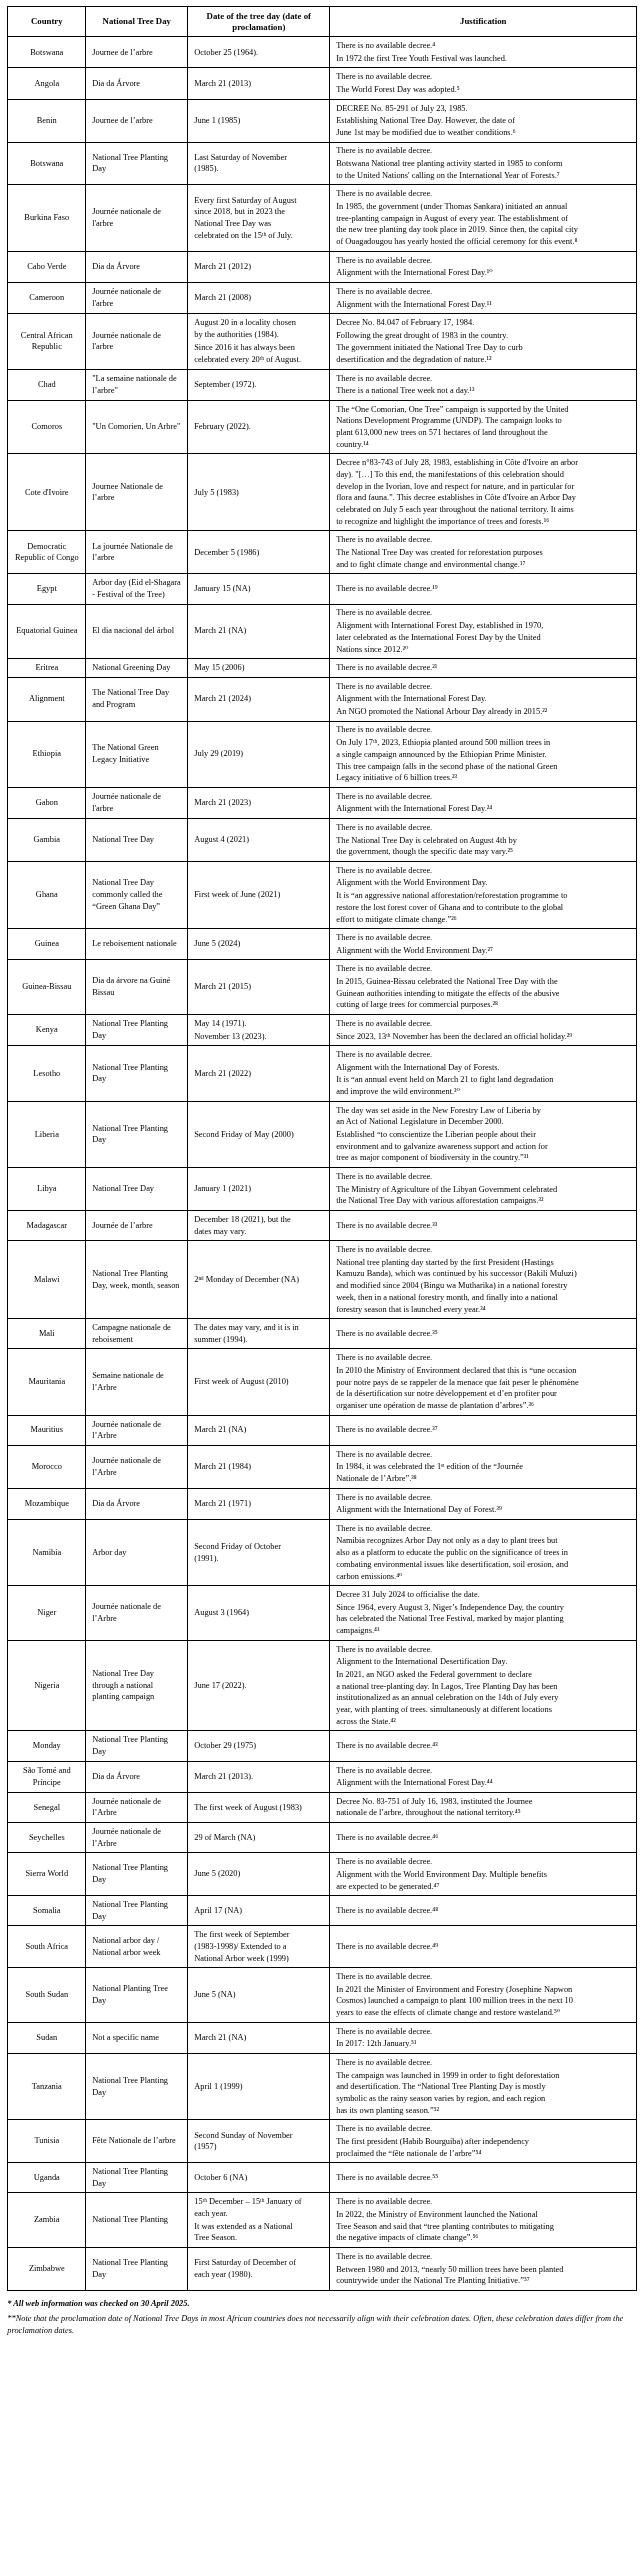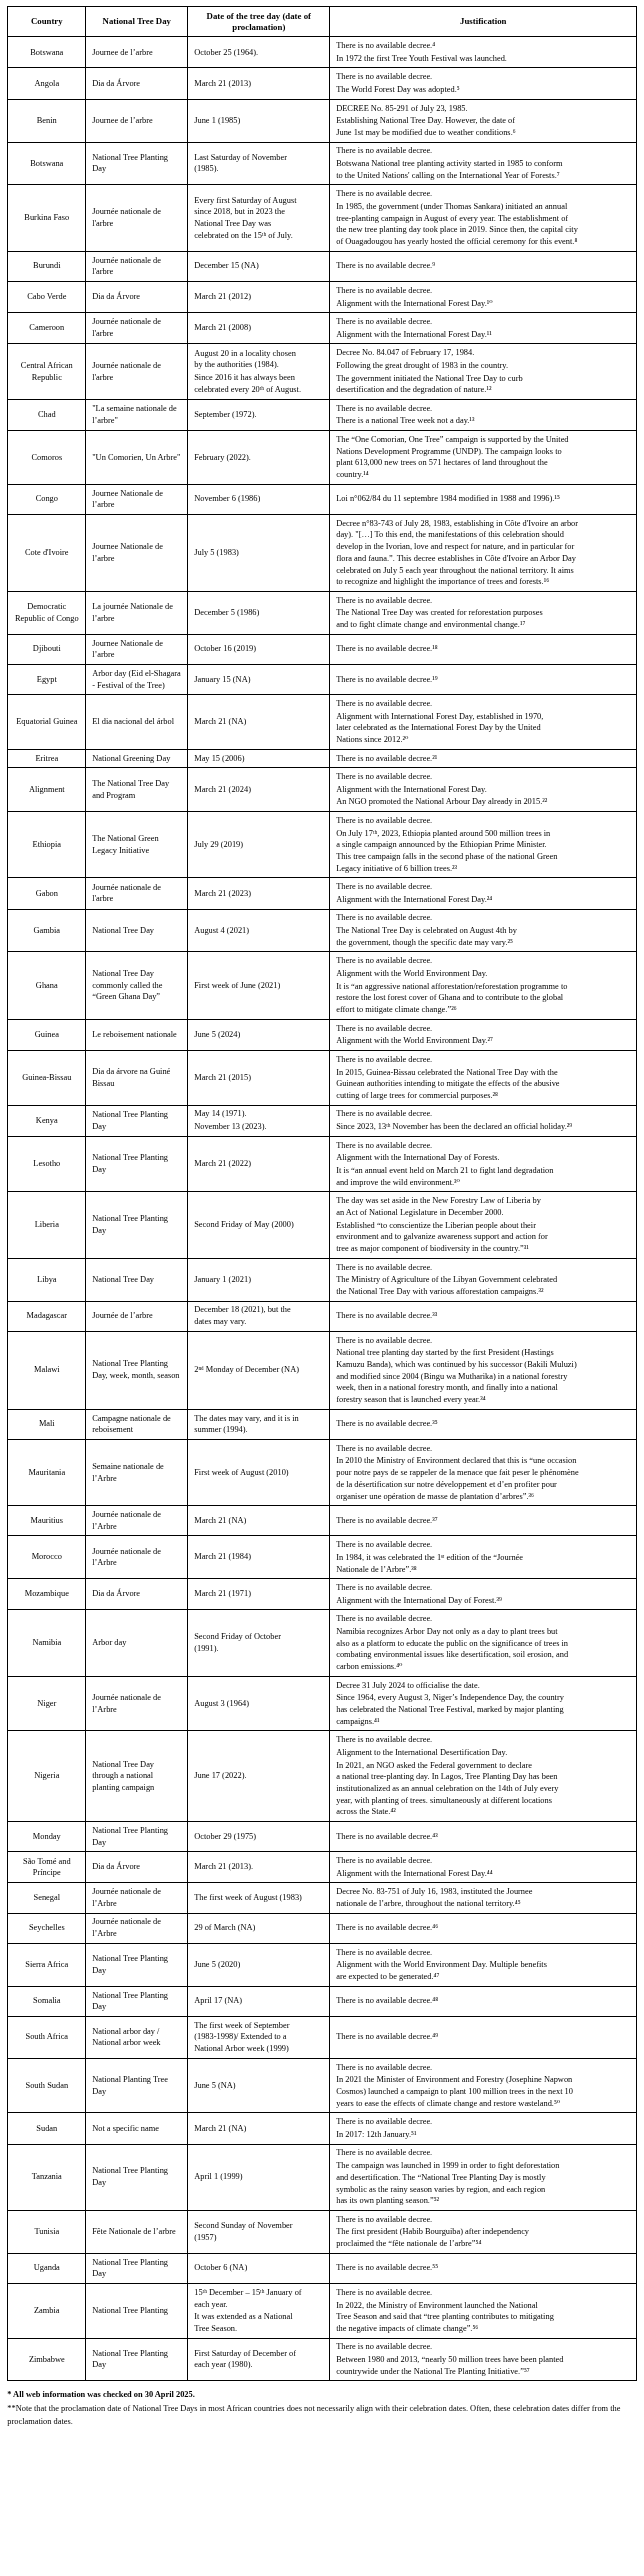--- a/index.html
+++ b/index.html
@@ -27,21 +27,21 @@
     text-align: center;
     font-size: 8.8px;
     line-height: 11px;
     padding: 3.7px 2.9px;
   }
   td p { margin: 0; }
   td p + p { margin-top: 1px; }
   td.c-country { text-align: center; padding: 2.9px 2.9px; }
   td.c-name, td.c-date, td.c-just { text-align: left; }
   .footnotes { margin-top: 7.3px; font-size: 8.4px; line-height: 12.4px; width: 629px; }
-  .footnotes p { margin: 0 0 1.5px 0; }
+  .footnotes p { margin: 0 0 1.5px 0; font-style: italic; }
   .footnotes p.fn-bold { font-weight: bold; margin-bottom: 2.2px; }
 </style>
 </head>
 <body>
 
 <div class="page">
 
   <table class="tree-table">
     <colgroup>
       <col style="width:78px">
@@ -131,34 +131,20 @@
           </td>
       <td class="c-date">
             <p>Every first Saturday of August<br>since 2018, but in 2023 the<br>National Tree Day was<br>celebrated on the 15ᵗʰ of July.</p>
           </td>
       <td class="c-just">
             <p>There is no available decree.</p>
             <p>In 1985, the government (under Thomas Sankara) initiated an annual<br>tree-planting campaign in August of every year. The establishment of<br>the new tree planting day took place in 2019. Since then, the capital city<br>of Ouagadougou has yearly hosted the official ceremony for this event.⁸</p>
           </td>
     </tr>
 
-    <tr>
-      <td class="c-country">
-            <p>Burundi</p>
-          </td>
-      <td class="c-name">
-            <p>Journée nationale de l'arbre</p>
-          </td>
-      <td class="c-date">
-            <p>December 15 (NA)</p>
-          </td>
-      <td class="c-just">
-            <p>There is no available decree.⁹</p>
-          </td>
-    </tr>
 
     <tr>
       <td class="c-country">
             <p>Cabo Verde</p>
           </td>
       <td class="c-name">
             <p>Dia da Árvore</p>
           </td>
       <td class="c-date">
             <p>March 21 (2012)</p>
@@ -227,43 +213,29 @@
             <p>"Un Comorien, Un Arbre"</p>
           </td>
       <td class="c-date">
             <p>February (2022).</p>
           </td>
       <td class="c-just">
             <p>The “One Comorian, One Tree” campaign is supported by the United<br>Nations Development Programme (UNDP). The campaign looks to<br>plant 613,000 new trees on 571 hectares of land throughout the<br>country.¹⁴</p>
           </td>
     </tr>
 
-    <tr>
-      <td class="c-country">
-            <p>Congo</p>
+
+    <tr>
+      <td class="c-country">
+            <p>Cote d'Ivoire</p>
           </td>
       <td class="c-name">
             <p>Journee Nationale de l’arbre</p>
           </td>
       <td class="c-date">
-            <p>November 6 (1986)</p>
-          </td>
-      <td class="c-just">
-            <p>Loi n°062/84 du 11 septembre 1984 modified in 1988 and 1996).¹⁵</p>
-          </td>
-    </tr>
-
-    <tr>
-      <td class="c-country">
-            <p>Cote d'Ivoire</p>
-          </td>
-      <td class="c-name">
-            <p>Journee Nationale de l’arbre</p>
-          </td>
-      <td class="c-date">
             <p>July 5 (1983)</p>
           </td>
       <td class="c-just">
             <p>Decree n°83-743 of July 28, 1983, establishing in Côte d'Ivoire an arbor<br>day). "[…] To this end, the manifestations of this celebration should<br>develop in the Ivorian, love and respect for nature, and in particular for<br>flora and fauna.”. This decree establishes in Côte d'Ivoire an Arbor Day<br>celebrated on July 5 each year throughout the national territory. It aims<br>to recognize and highlight the importance of trees and forests.¹⁶</p>
           </td>
     </tr>
 
     <tr>
       <td class="c-country">
             <p>Democratic Republic of Congo</p>
@@ -273,34 +245,20 @@
           </td>
       <td class="c-date">
             <p>December 5 (1986)</p>
           </td>
       <td class="c-just">
             <p>There is no available decree.</p>
             <p>The National Tree Day was created for reforestation purposes<br>and to fight climate change and environmental change.¹⁷</p>
           </td>
     </tr>
 
-    <tr>
-      <td class="c-country">
-            <p>Djibouti</p>
-          </td>
-      <td class="c-name">
-            <p>Journee Nationale de l’arbre</p>
-          </td>
-      <td class="c-date">
-            <p>October 16 (2019)</p>
-          </td>
-      <td class="c-just">
-            <p>There is no available decree.¹⁸</p>
-          </td>
-    </tr>
 
     <tr>
       <td class="c-country">
             <p>Egypt</p>
           </td>
       <td class="c-name">
             <p>Arbor day (Eid el-Shagara - Festival of the Tree)</p>
           </td>
       <td class="c-date">
             <p>January 15 (NA)</p>
@@ -735,21 +693,21 @@
       <td class="c-date">
             <p>29 of March (NA)</p>
           </td>
       <td class="c-just">
             <p>There is no available decree.⁴⁶</p>
           </td>
     </tr>
 
     <tr>
       <td class="c-country">
-            <p>Sierra Africa</p>
+            <p>Sierra World</p>
           </td>
       <td class="c-name">
             <p>National Tree Planting Day</p>
           </td>
       <td class="c-date">
             <p>June 5 (2020)</p>
           </td>
       <td class="c-just">
             <p>There is no available decree.</p>
             <p>Alignment with the World Environment Day. Multiple benefits<br>are expected to be generated.⁴⁷</p>

